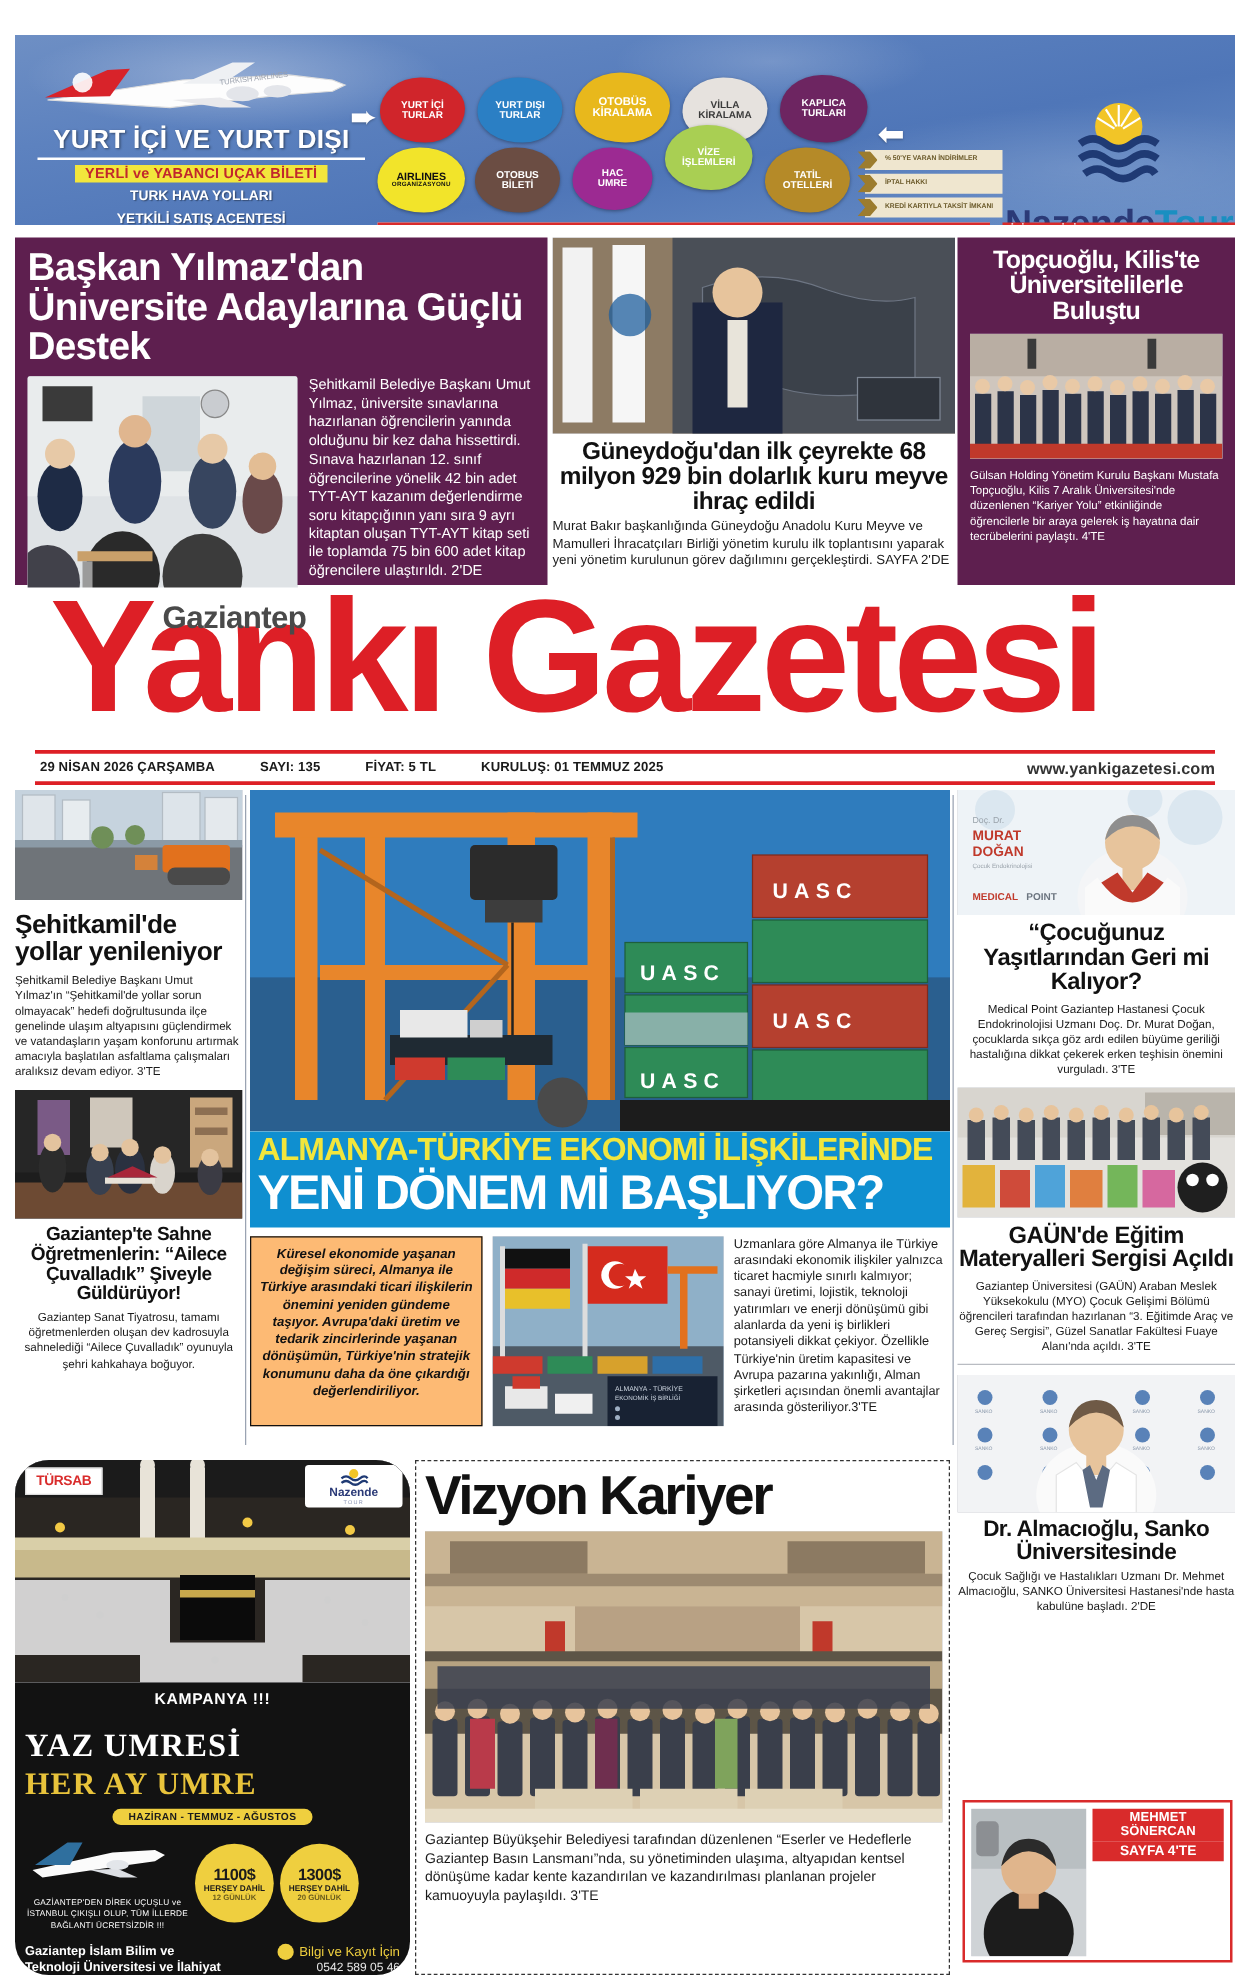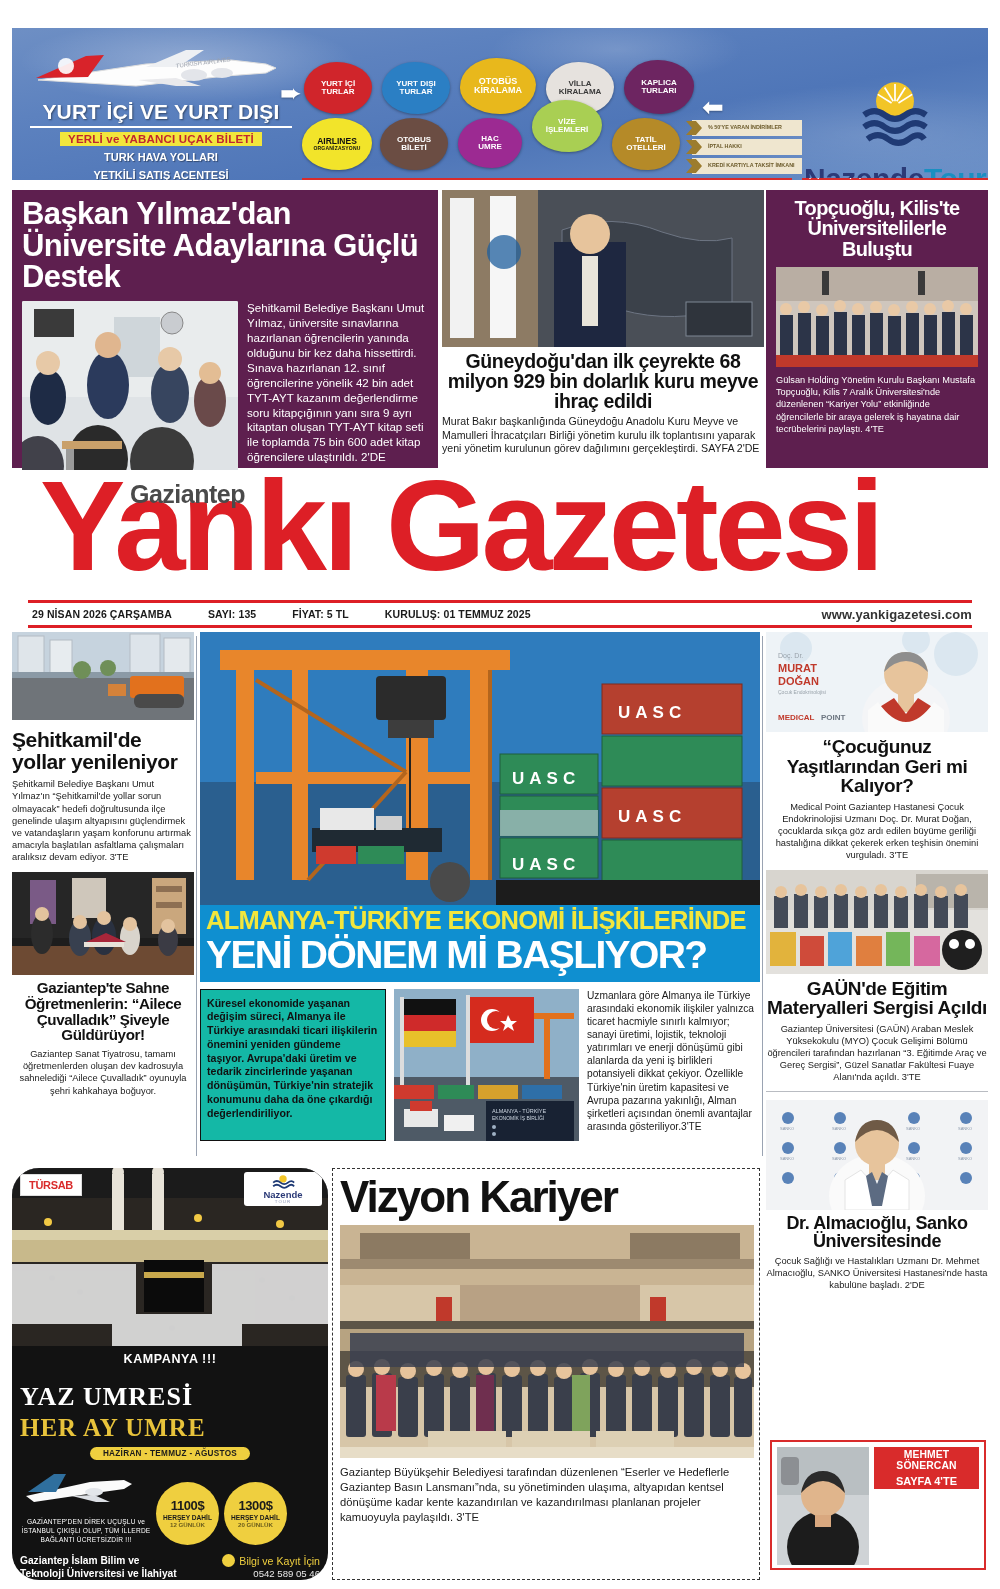--- a/index.html
+++ b/index.html
@@ -115,42 +115,42 @@
   .l-photo2 { width:182px; height:103px; margin-top:9px; }
   .l-h2 { font-size:15.2px; text-align:center; margin-top:5px; }
   .l-p2 { margin-top:5px; text-align:center; }
 
   
   .m-photo { width:560px; height:273px; }
   .m-band { width:560px; background:#0f8fd0; padding: 3px 6px 8px 6px; }
   .m-k1 { font-size:25.5px; font-weight:800; color:#f2e63c; letter-spacing:-.7px; line-height:1; white-space:nowrap; }
   .m-k2 { font-size:39px; font-weight:800; color:#fff; letter-spacing:-1.6px; line-height:1; margin-top:1px; white-space:nowrap; }
   .m-cols { display:flex; gap:8px; margin-top:7px; }
-  .m-yellow { width:186px; background:#14b8a6; border:1px solid #111; padding:7px 6px;
-    font-size:10.6px; font-weight:800; line-height:1.3; color:#111; }
+  .m-yellow { width:186px; background:#fdba74; border:1px solid #111; padding:7px 6px;
+    font-size:10.6px; font-weight:800; font-style:italic; line-height:1.3; text-align:center; color:#111; }
   .m-photo2 { width:185px; height:152px; }
   .m-text { flex:1; font-size:10.2px; line-height:1.29; color:#1a1a1a; }
 
   
   .vizyon { position:absolute; left:332px; top:1168px; width:428px; height:412px;
     border:1px dashed #333; background:#fff; padding:6px 7px; }
   .vz-title { font-size:44px; font-weight:800; letter-spacing:-2px; line-height:1; color:#111; }
   .vz-photo { width:414px; height:233px; margin-top:6px; }
   .vz-p { font-size:11.2px; line-height:1.34; margin-top:7px; color:#1a1a1a; }
 
   
   .umre { position:absolute; left:12px; top:1168px; width:316px; height:412px; background:#121212; overflow:hidden;border-radius:27px; }
   .umre-photo { width:316px; height:178px; }
   .umre-body { position:relative; padding:6px 8px 8px; color:#fff; }
   .u-k { text-align:center; font-size:12.5px; font-weight:800; letter-spacing:.6px; }
   .u-y { font-family:"Liberation Serif", serif; font-size:26px; font-weight:700; letter-spacing:1px; margin-top:16px;}
   .u-h { text-align:left; font-family:"Liberation Serif", serif; font-size:25px; font-weight:700; color:#e8c33b; letter-spacing:1px; margin-top:2px;}
   .u-months { margin:5px auto 0; width:160px; background:#efcf3f; color:#1b1b1b; border-radius:9px;
     font-size:8.2px; font-weight:800; text-align:center; padding:2px 0; letter-spacing:.3px;}
-  .u-mid { display:flex; align-items:flex-end; margin-top:6px; }
+  .u-mid { display:flex; align-items:center; margin-top:6px; }
   .u-plane { width:120px; height:46px; position:relative; }
   .u-note { font-size:6.6px; line-height:1.35; text-align:center; width:132px; margin-top:2px; letter-spacing:.2px;}
   .u-prices { display:flex; gap:5px; margin-left:4px; margin-top:2px;}
   .u-circle { width:63px; height:63px; border-radius:50%; background:#efcf3f; color:#1b1b1b;
     display:flex; flex-direction:column; align-items:center; justify-content:center; text-align:center; }
   .u-circle .pr { font-size:13px; font-weight:800; letter-spacing:-.4px; }
   .u-circle .d1 { font-size:6.6px; font-weight:800; margin-top:1px;}
   .u-circle .d2 { font-size:6.2px; font-weight:700; color:#6a5c1c; }
   .u-bottom { display:flex; justify-content:space-between; align-items:flex-start; margin-top:9px; }
   .u-univ { font-size:10.2px; font-weight:800; line-height:1.3; width:165px; }

